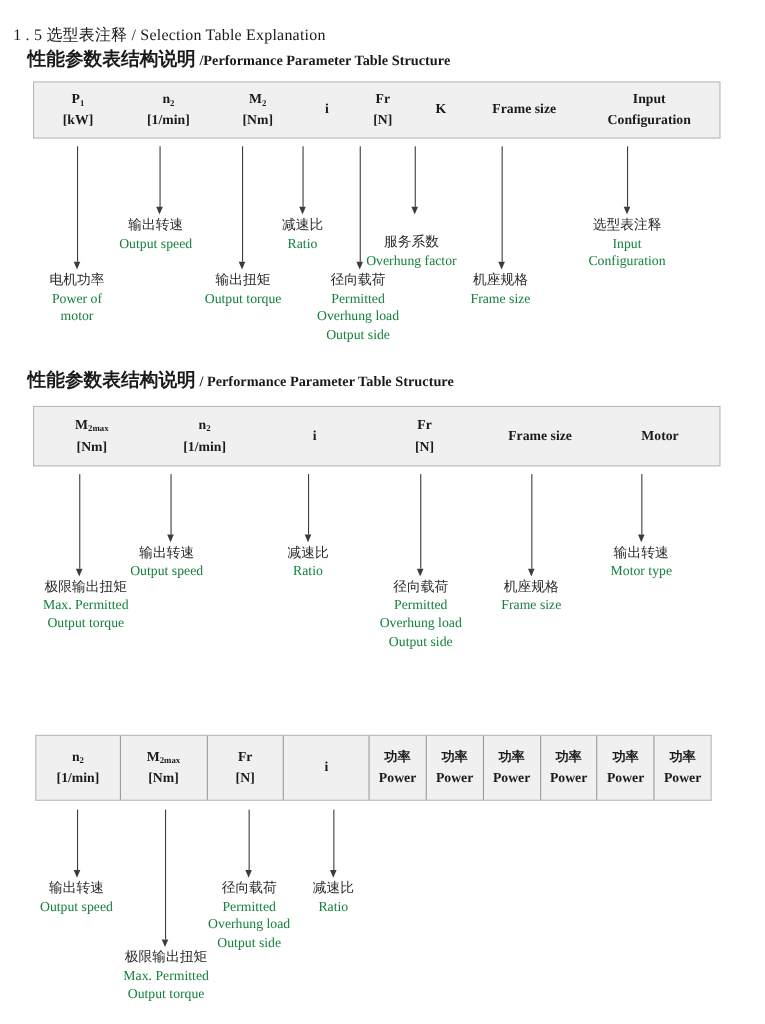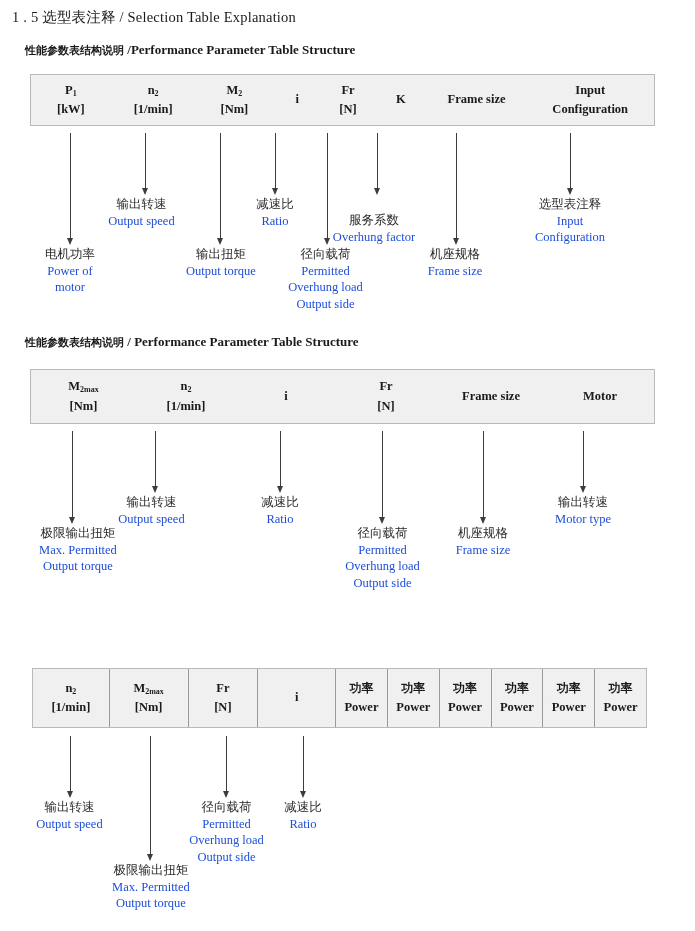--- a/index.html
+++ b/index.html
@@ -20,41 +20,42 @@
     width: 695px;
     height: 931px;
   }
 
   
   .sec-title {
     position: absolute;
     font-size: 14.5px;
     letter-spacing: 0.2px;
     white-space: nowrap;
+    margin-top: 14px;
   }
   .sec-title .cn {
     font-family: "DejaVu Sans", "Liberation Sans", sans-serif;
     font-weight: normal;
   }
   .sec-title .num {
     font-family: "Liberation Serif", serif;
   }
   .sec-title .en {
     font-family: "Liberation Serif", "DejaVu Serif", serif;
   }
 
   .sub-title {
     position: absolute;
     font-size: 13px;
     white-space: nowrap;
   }
   .sub-title .cn {
     font-family: "DejaVu Sans", "Liberation Sans", sans-serif;
     font-weight: bold;
-    font-size: 11px;
+    font-size: 17px;
   }
   .sub-title .en {
     font-family: "Liberation Serif", "DejaVu Serif", serif;
     font-weight: bold;
     font-size: 13px;
   }
 
   
   .tbl {
     position: absolute;
@@ -126,21 +127,21 @@
   .lbl .cn {
     display: block;
     font-family: "DejaVu Sans", "Liberation Sans", sans-serif;
     font-size: 12.5px;
     color: #2a2a2a;
   }
   .lbl .en {
     display: block;
     font-family: "Liberation Serif", "DejaVu Serif", serif;
     font-size: 12.5px;
-    color: #1d4ed8;
+    color: #15803d;
   }
 </style>
 </head>
 <body>
 
 <div class="page">
 
   <div class="sec-title" style="left:12px; top:8px;">
     <span class="num">1 . 5</span>
     <span class="cn">选型表注释</span>

